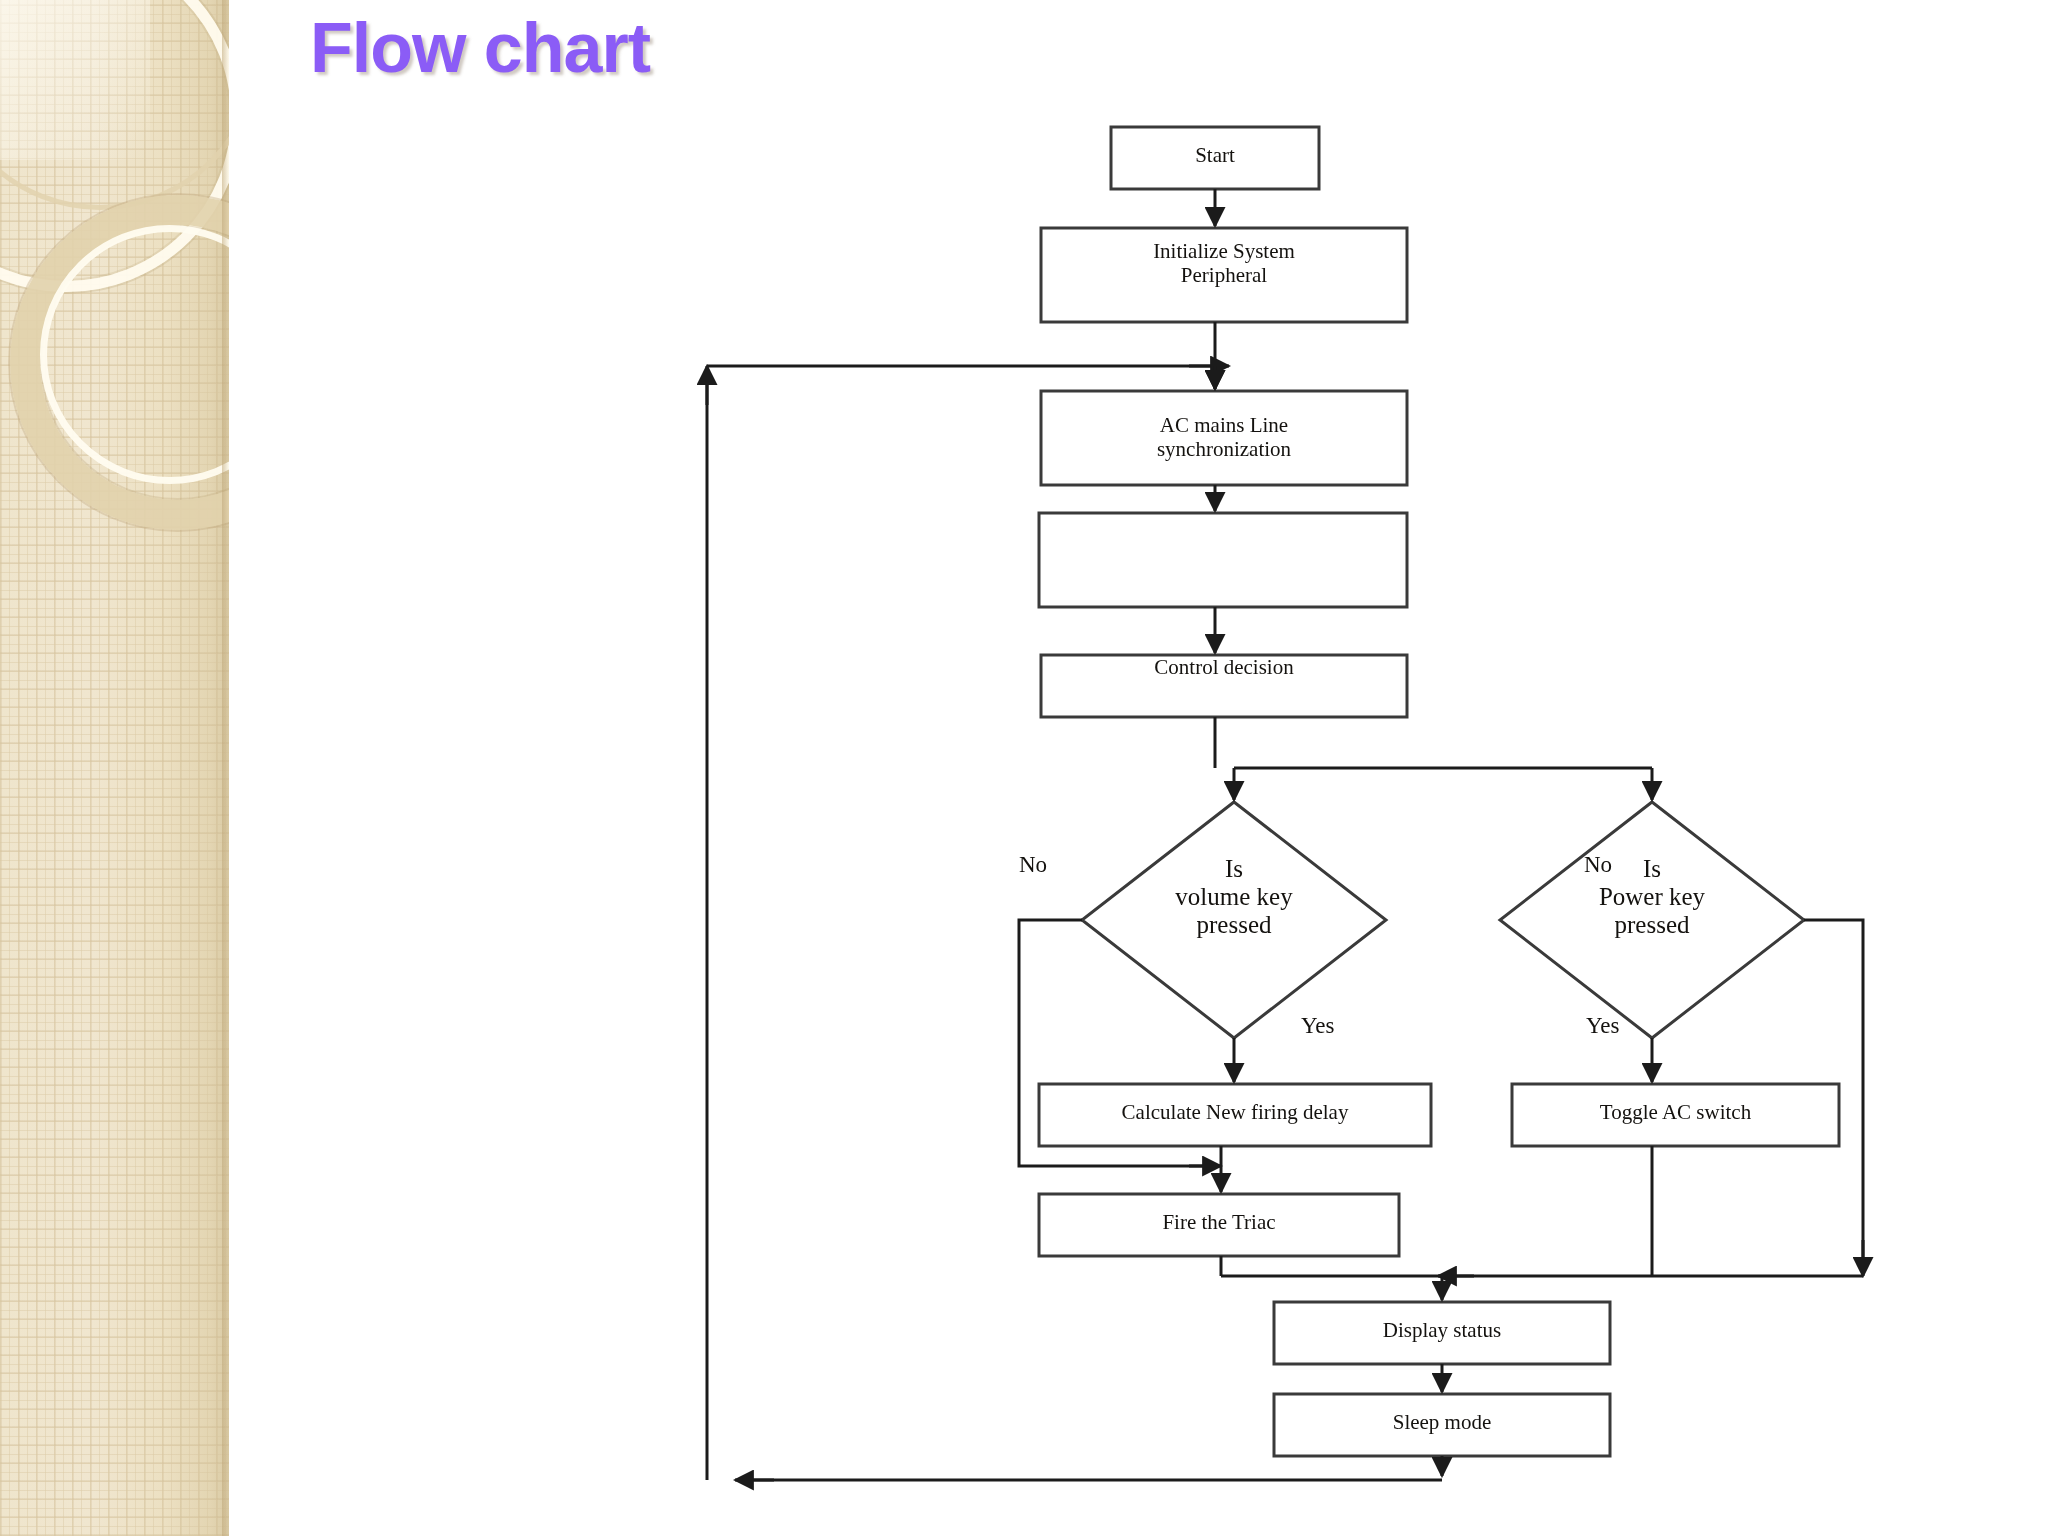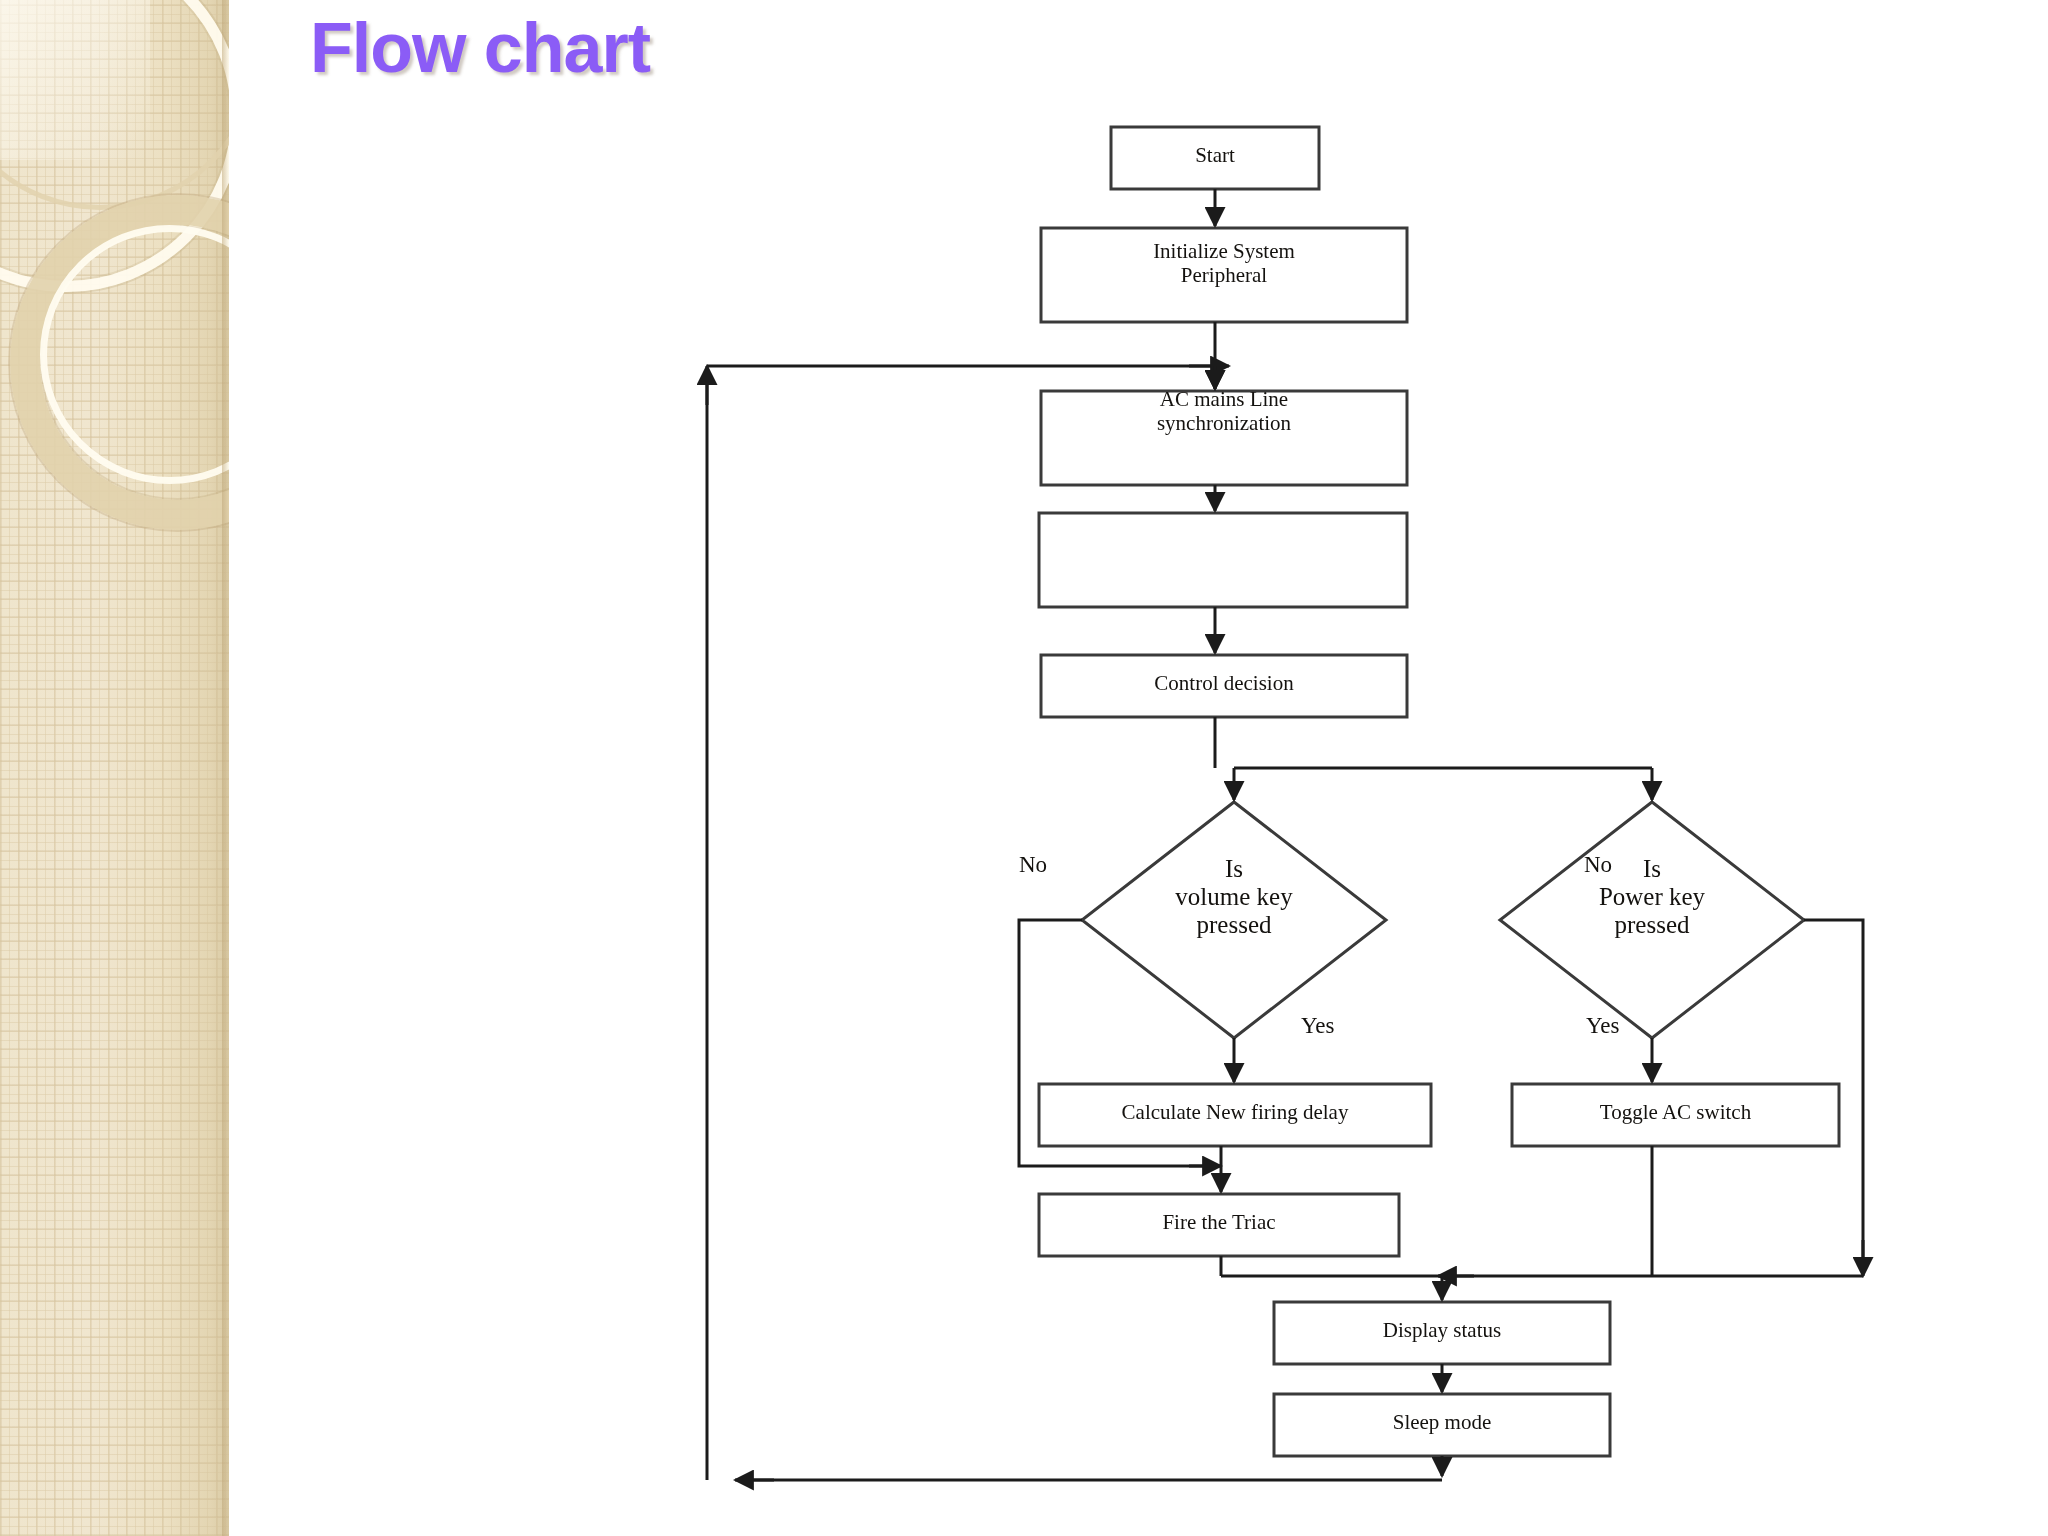--- a/index.html
+++ b/index.html
@@ -164,25 +164,25 @@
       <path d="M 960 366 L 1000 366" marker-end="url(#arrow)"></path>
       <path d="M 986 366 L 986 389" marker-end="url(#arrow)"></path>
     </g>
   </svg>
 
   <div class="nodelbl boxlbl" style="left:882px;top:144px;width:208px;">Start</div>
 
   <div class="nodelbl boxlbl" style="left:812px;top:240px;width:366px;">Initialize System
 Peripheral</div>
 
-  <div class="nodelbl boxlbl" style="left:812px;top:388px;width:366px;">AC mains Line
+  <div class="nodelbl boxlbl" style="left:812px;top:414px;width:366px;">AC mains Line
 synchronization</div>
 
 
-  <div class="nodelbl boxlbl" style="left:812px;top:672px;width:366px;">Control decision</div>
+  <div class="nodelbl boxlbl" style="left:812px;top:656px;width:366px;">Control decision</div>
 
   <div class="nodelbl diamlbl" style="left:875px;top:855px;width:260px;">Is
 volume key
 pressed</div>
 
   <div class="nodelbl diamlbl" style="left:1293px;top:855px;width:260px;">Is
 Power key
 pressed</div>
 
   <div class="nodelbl boxlbl" style="left:810px;top:1101px;width:392px;">Calculate New firing delay</div>

